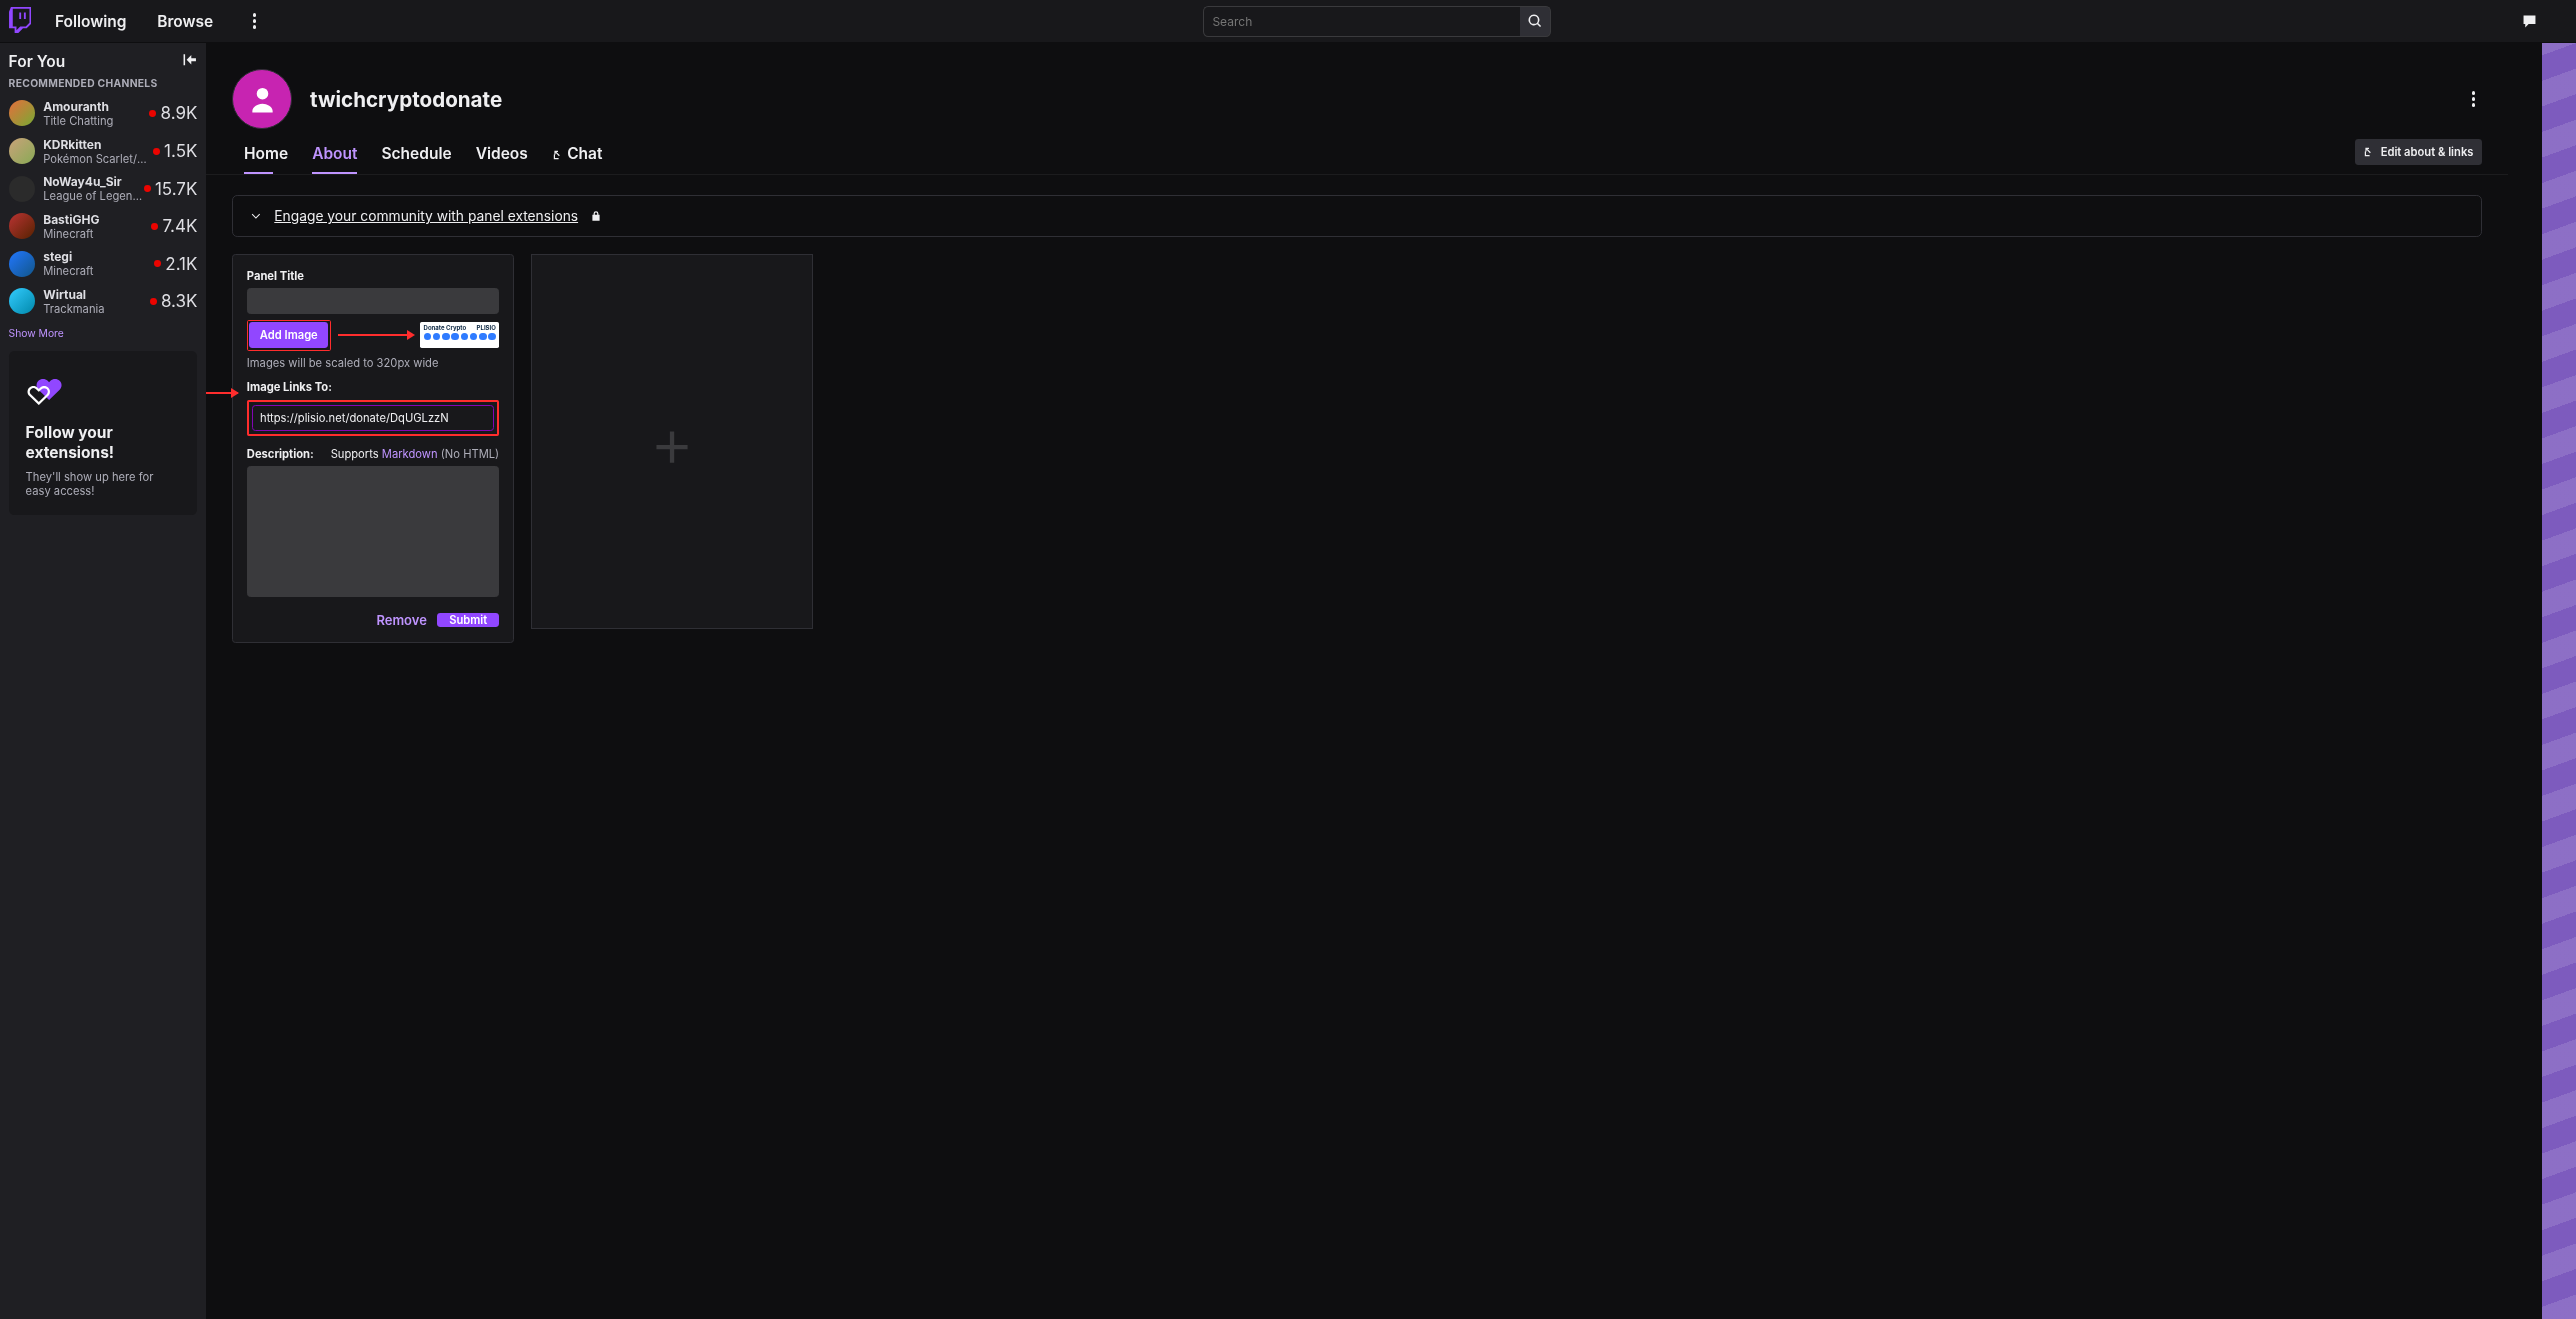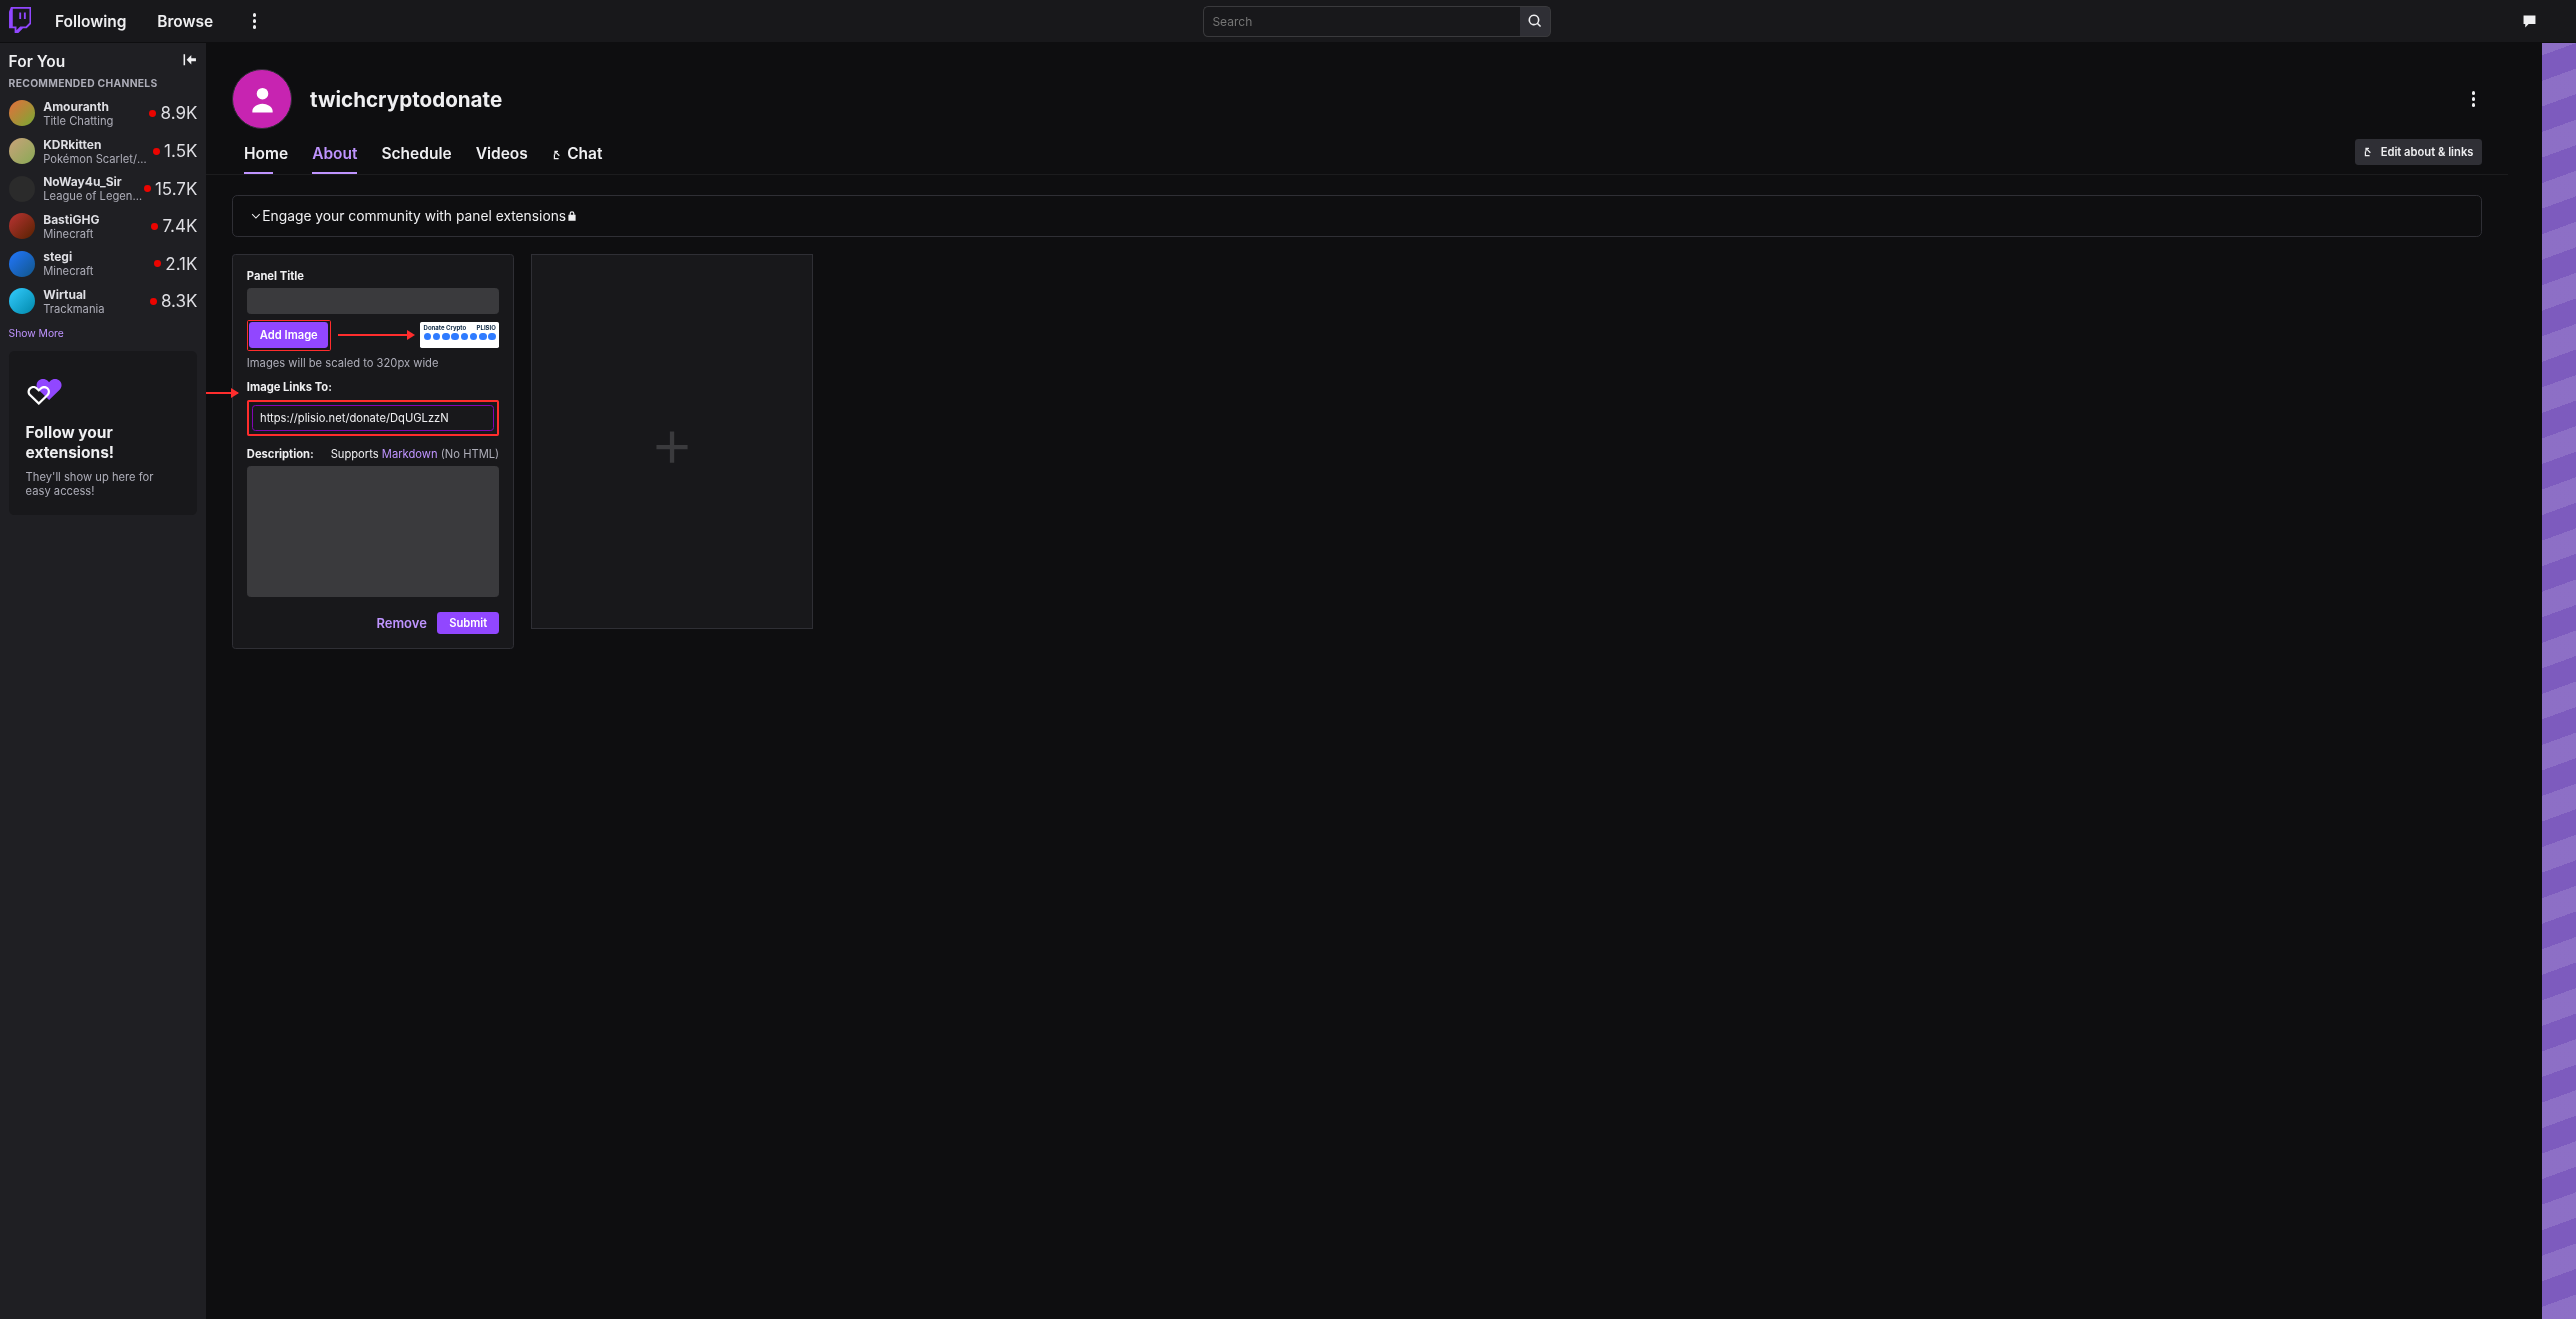--- a/index.html
+++ b/index.html
@@ -94,21 +94,21 @@
 .tabs-row { display:flex; align-items:center; padding:0 26px; border-bottom:0.9px solid rgba(255,255,255,.06);}
 .tab { font-size:15.5px; font-weight:600; color:#efeff1; padding:8.6px 12px 10.3px; cursor:pointer; position:relative;}
 .tab.active { color:#bf94ff; }
 .tab.active::after{content:"";position:absolute;left:12px;right:12px;bottom:0;height:1.7px;background:#bf94ff;}
 .tab.home::after{content:"";position:absolute;left:12px;right:40%;bottom:0;height:1.7px;background:#bf94ff;}
 .tab svg{vertical-align:-1.7px;margin-right:3.4px;}
 .edit-btn { margin-left:auto; height:26px; background:#2f2f35; border-radius:3.4px; display:flex; align-items:center; gap:5.2px; padding:0 8.6px; font-size:11.2px; font-weight:600; cursor:pointer; margin-bottom:5.2px;}
 
 .engage-box {
   margin:20.6px 26px 17px; border:0.9px solid #2f2f35; border-radius:5.2px;
-  padding:12px 15.5px; display:flex; align-items:center; cursor:pointer;
+  padding:12px 15.5px; display:flex; align-items:center; gap:12px; cursor:pointer;text-decoration:underline;
 }
 .chevron { transform:rotate(0deg); }
 
 .panels-row { display:flex; gap:17px; padding:0 26px 34px; }
 .panel-card {
   width:282px; background:#18181b; border:0.9px solid #2f2f35; border-radius:3.4px;
   padding:13.8px;
 }
 .field-label { font-size:11.2px; font-weight:700; margin-bottom:5.2px; display:block;}
 .text-input {
@@ -139,21 +139,21 @@
   position:absolute; left:-155px; top:12px; width:146px; height:1.7px; background:#ff2d2d;
 }
 .link-arrow::after{content:"";position:absolute;right:-1.7px;top:-4.3px;border-left:8.6px solid #ff2d2d;border-top:5.2px solid transparent;border-bottom:5.2px solid transparent;}
 
 .desc-row { display:flex; justify-content:space-between; margin-top:10.3px; font-size:11.2px;}
 .desc-row .md { color:#bf94ff; }
 .desc-row .nohtml { color:#adadb8;}
 .textarea { width:100%; height:131px; background:#3a3a3d; border:0.9px solid #3a3a3d; border-radius:3.4px; margin-top:5.2px; resize:none; color:#efeff1; padding:6.9px; font-size:11.2px;}
 .panel-actions { display:flex; justify-content:flex-end; gap:10.3px; margin-top:12px; align-items:center;}
 .remove-link { color:#bf94ff; font-size:13px; font-weight:600; cursor:pointer;}
-.submit-btn { height:22px; background:#9147ff; color:#fff; font-size:11.2px; font-weight:600; border-radius:3.4px; padding:0 12px; display:flex; align-items:center; cursor:pointer;}
+.submit-btn { height:14px; background:#9147ff; color:#fff; font-size:11.2px; font-weight:600; border-radius:3.4px; padding:0 12px; display:flex; align-items:center; cursor:pointer;}
 
 .panel-add {
   width:282px; height:375px; background:#18181b; border:0.9px solid #2f2f35;
   display:flex; align-items:center; justify-content:center; cursor:pointer;
 }
 .panel-add .plus { font-size:69px; color:#3a3a3d; font-weight:300;}
 
 
 .right-strip {
   width:34px; background:#7d5bbe;

